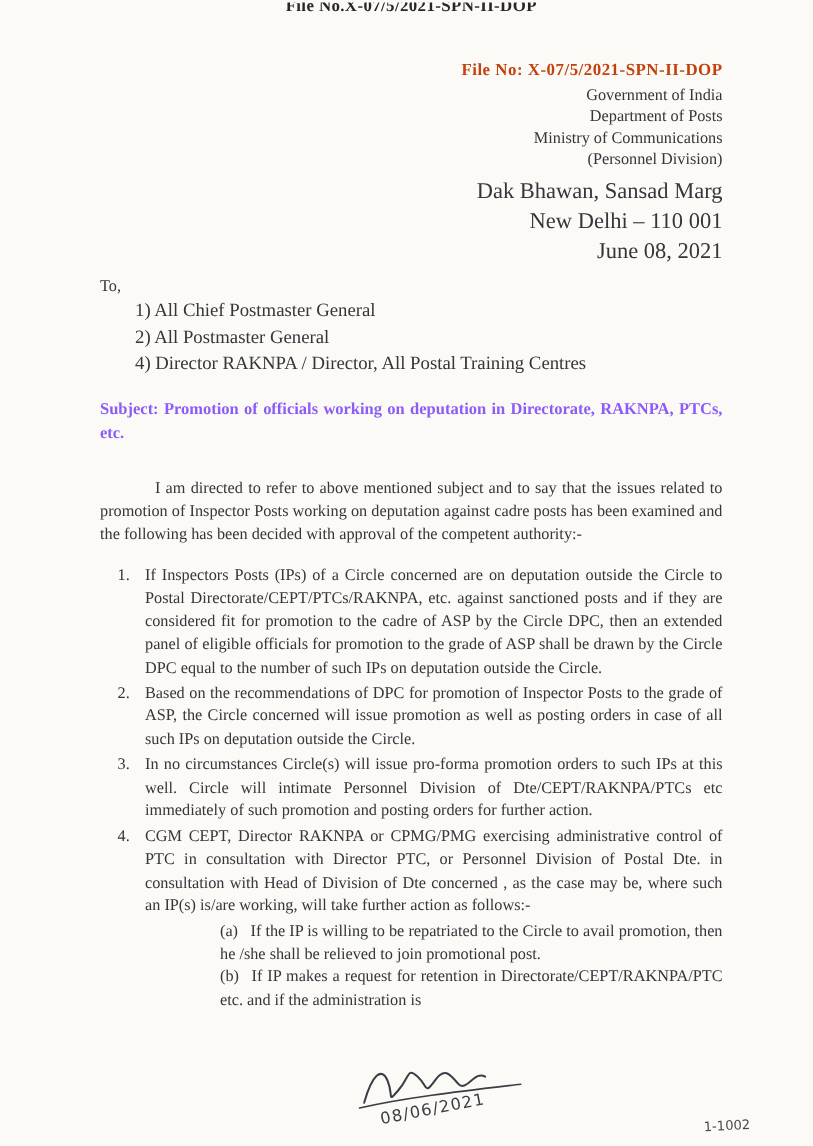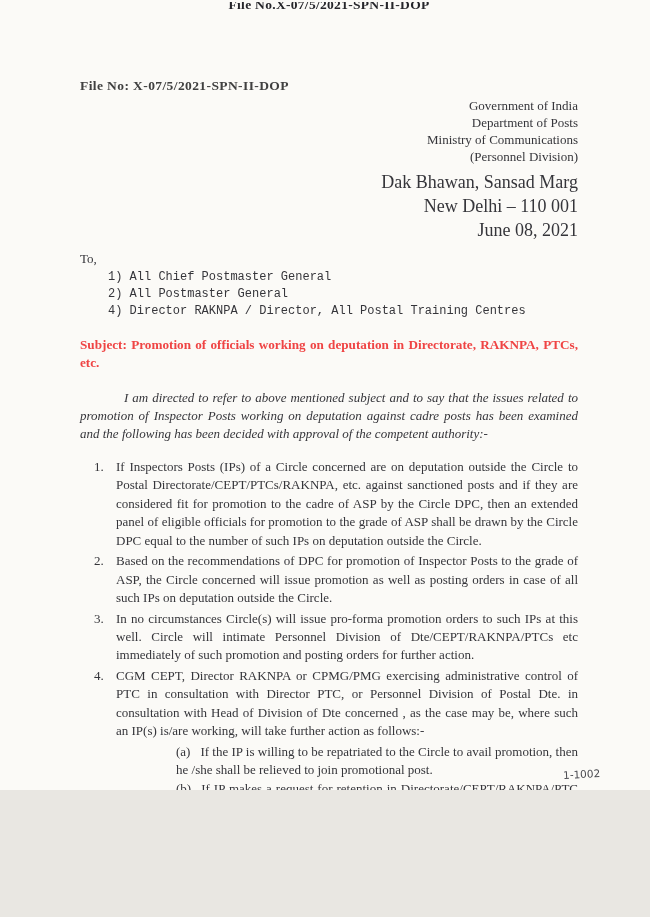--- a/index.html
+++ b/index.html
@@ -4,21 +4,21 @@
 <style>
   html,body{margin:0;padding:0;}
   body{
     width:650px;height:917px;
     background:#e9e7e2;
     font-family:"Liberation Serif", serif;
     -webkit-font-smoothing:antialiased;
   }
   .page{
     position:relative;
-    width:650px;height:790px;
+    width:650px;height:917px;
     background:#fbfaf7;
     color:#35353a;
     overflow:hidden;
     box-sizing:border-box;
   }
   .content{
     position:absolute;
     left:80px;right:72px;top:0;
   }
   .cut-header{
@@ -28,46 +28,45 @@
   }
   .cut-header .cut-inner{
     display:block;
     margin-top:-5px;
     font-weight:bold;
     font-size:13.5px;
     letter-spacing:.3px;
     color:#26262b;
   }
   .file-no{
-    text-align:left;
+    text-align:right;
     font-weight:bold;
     font-size:13.5px;
     letter-spacing:.4px;
-    margin-top:62px;
-    color:#404040;
+    margin-top:32px;
+    color:#c2410c;
   }
   .org-block{text-align:right;font-size:13px;line-height:1.32;margin-top:3px;}
   .addr-block{text-align:right;font-size:18px;line-height:1.35;margin-top:4px;}
   .to-label{font-size:13px;margin-top:8px;}
-  .recipients{margin-left:28px;font-size:12px;line-height:1.42;margin-top:2px;font-family:Liberation Mono, monospace;}
+  .recipients{margin-left:28px;font-size:15px;line-height:1.42;margin-top:2px;}
   .subject{
     font-weight:bold;
     font-size:13.2px;
     line-height:1.4;
     margin-top:16px;
     text-align:justify;
-    color:#ef4444;
+    color:#8b5cf6;
   }
   .salutation{font-size:13px;margin-top:18px;}
   .intro{
     font-size:13px;line-height:1.42;
     text-align:justify;
     text-indent:44px;
-    margin:16px 0 0 0;
-    font-style:italic;
+    margin:26px 0 0 0;
   }
   .num-list{margin-top:14px;}
   .num-item{
     display:flex;
     font-size:13px;line-height:1.42;
     margin-left:14px;
     margin-bottom:2px;
   }
   .num-item .num{width:22px;flex:none;}
   .num-item .txt{flex:1;text-align:justify;}

